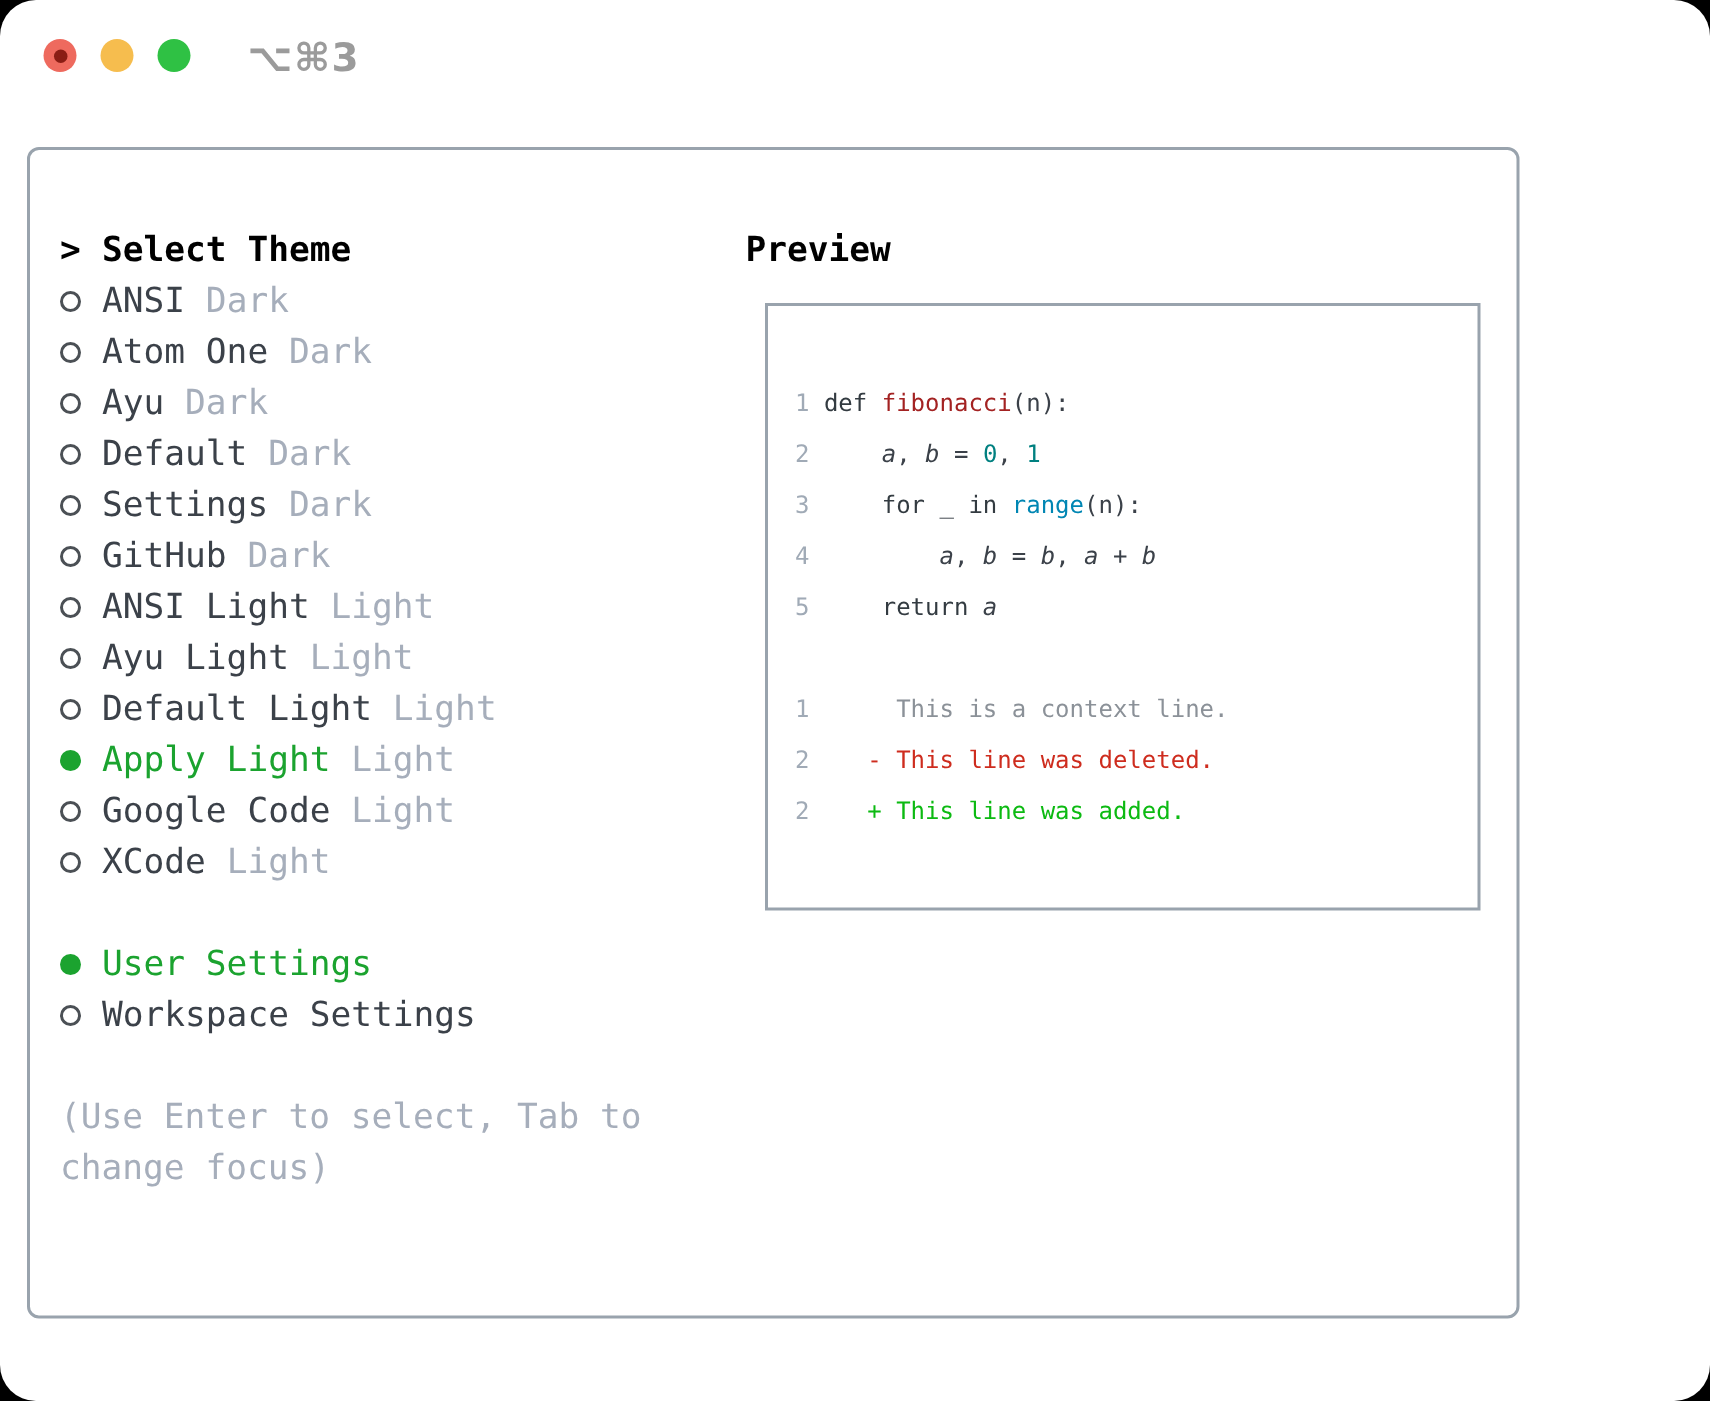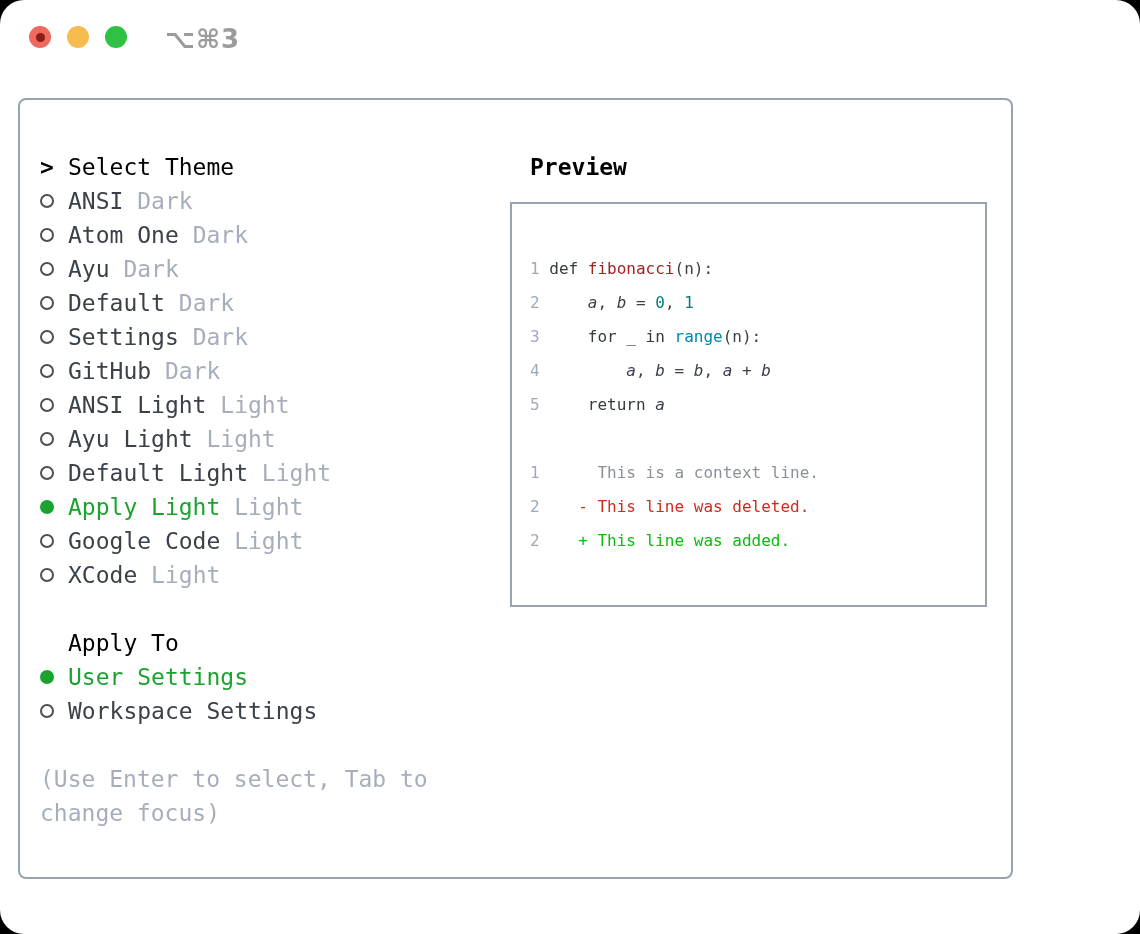--- a/index.html
+++ b/index.html
@@ -46,37 +46,37 @@
   
   .panel {
     position: absolute; left: 18px; top: 98px; width: 995px; height: 781px;
     border: 2px solid var(--c-border); border-radius: 8px; background: #fff;
   }
 
   .leftcol { position: absolute; left: 20px; top: 50px; }
   .row { display: flex; align-items: center; height: 34px; font-size: 23px; color: var(--c-text); white-space: pre; }
   .cell { width: 28px; display: flex; align-items: center; flex: none; }
   .caret { font-weight: bold; color: #000; }
-  .heading { font-weight: normal; color: #000; }
+  .heading { font-weight: bold; color: #000; }
   .radio {
     width: 14px; height: 14px; border-radius: 50%;
     border: 2px solid #4b5055; background: transparent;
   }
   .radio.sel { border: none; background: var(--c-selection_green); }
   .row.sel .name { color: var(--c-selection_green); }
   .name { color: var(--c-text); }
   .variant { color: var(--c-dim_text); }
   .apply-title { color: #000; }
   .hint-line { height: 34px; line-height: 34px; font-size: 23px; color: var(--c-dim_text); white-space: pre; }
   .spacer { height: 34px; }
 
   
   .preview-title {
     position: absolute; left: 477px; top: 50px; height: 34px; line-height: 34px;
-    font-size: 23px; font-weight: bold; color: #000; margin-left: 33px;
+    font-size: 23px; font-weight: bold; color: #000;
   }
   .preview-box {
     position: absolute; left: 490px; top: 102px; width: 477px; height: 405px;
     border: 2px solid var(--c-border); background: #fff;
     padding: 48px 0 0 18px; overflow: hidden;
   }
   .pline { height: 34px; line-height: 34px; font-size: 16px; white-space: pre; color: var(--c-text); }
   .tok-lineno   { color: var(--c-line_number); }
   .tok-plain    { color: var(--c-text); }
   .tok-keyword  { color: #333b41; }
@@ -120,24 +120,20 @@
           <div class="row"><span class="cell"><span class="radio"></span></span><span class="name">ANSI Light</span><span class="variant"> Light</span></div>
           <div class="row"><span class="cell"><span class="radio"></span></span><span class="name">Ayu Light</span><span class="variant"> Light</span></div>
           <div class="row"><span class="cell"><span class="radio"></span></span><span class="name">Default Light</span><span class="variant"> Light</span></div>
           <div class="row sel"><span class="cell"><span class="radio sel"></span></span><span class="name">Apply Light</span><span class="variant"> Light</span></div>
           <div class="row"><span class="cell"><span class="radio"></span></span><span class="name">Google Code</span><span class="variant"> Light</span></div>
           <div class="row"><span class="cell"><span class="radio"></span></span><span class="name">XCode</span><span class="variant"> Light</span></div>
         </div>
 
       <div class="spacer"></div>
 
-      <div class="row">
-        <span class="cell"></span>
-        <span class="apply-title">Apply To</span>
-      </div>
 
       <div id="apply-list">
           <div class="row sel"><span class="cell"><span class="radio sel"></span></span><span class="name">User Settings</span></div>
           <div class="row"><span class="cell"><span class="radio"></span></span><span class="name">Workspace Settings</span></div>
         </div>
 
       <div class="spacer"></div>
 
       <div class="hint-line">(Use Enter to select, Tab to</div>
       <div class="hint-line">change focus)</div>

